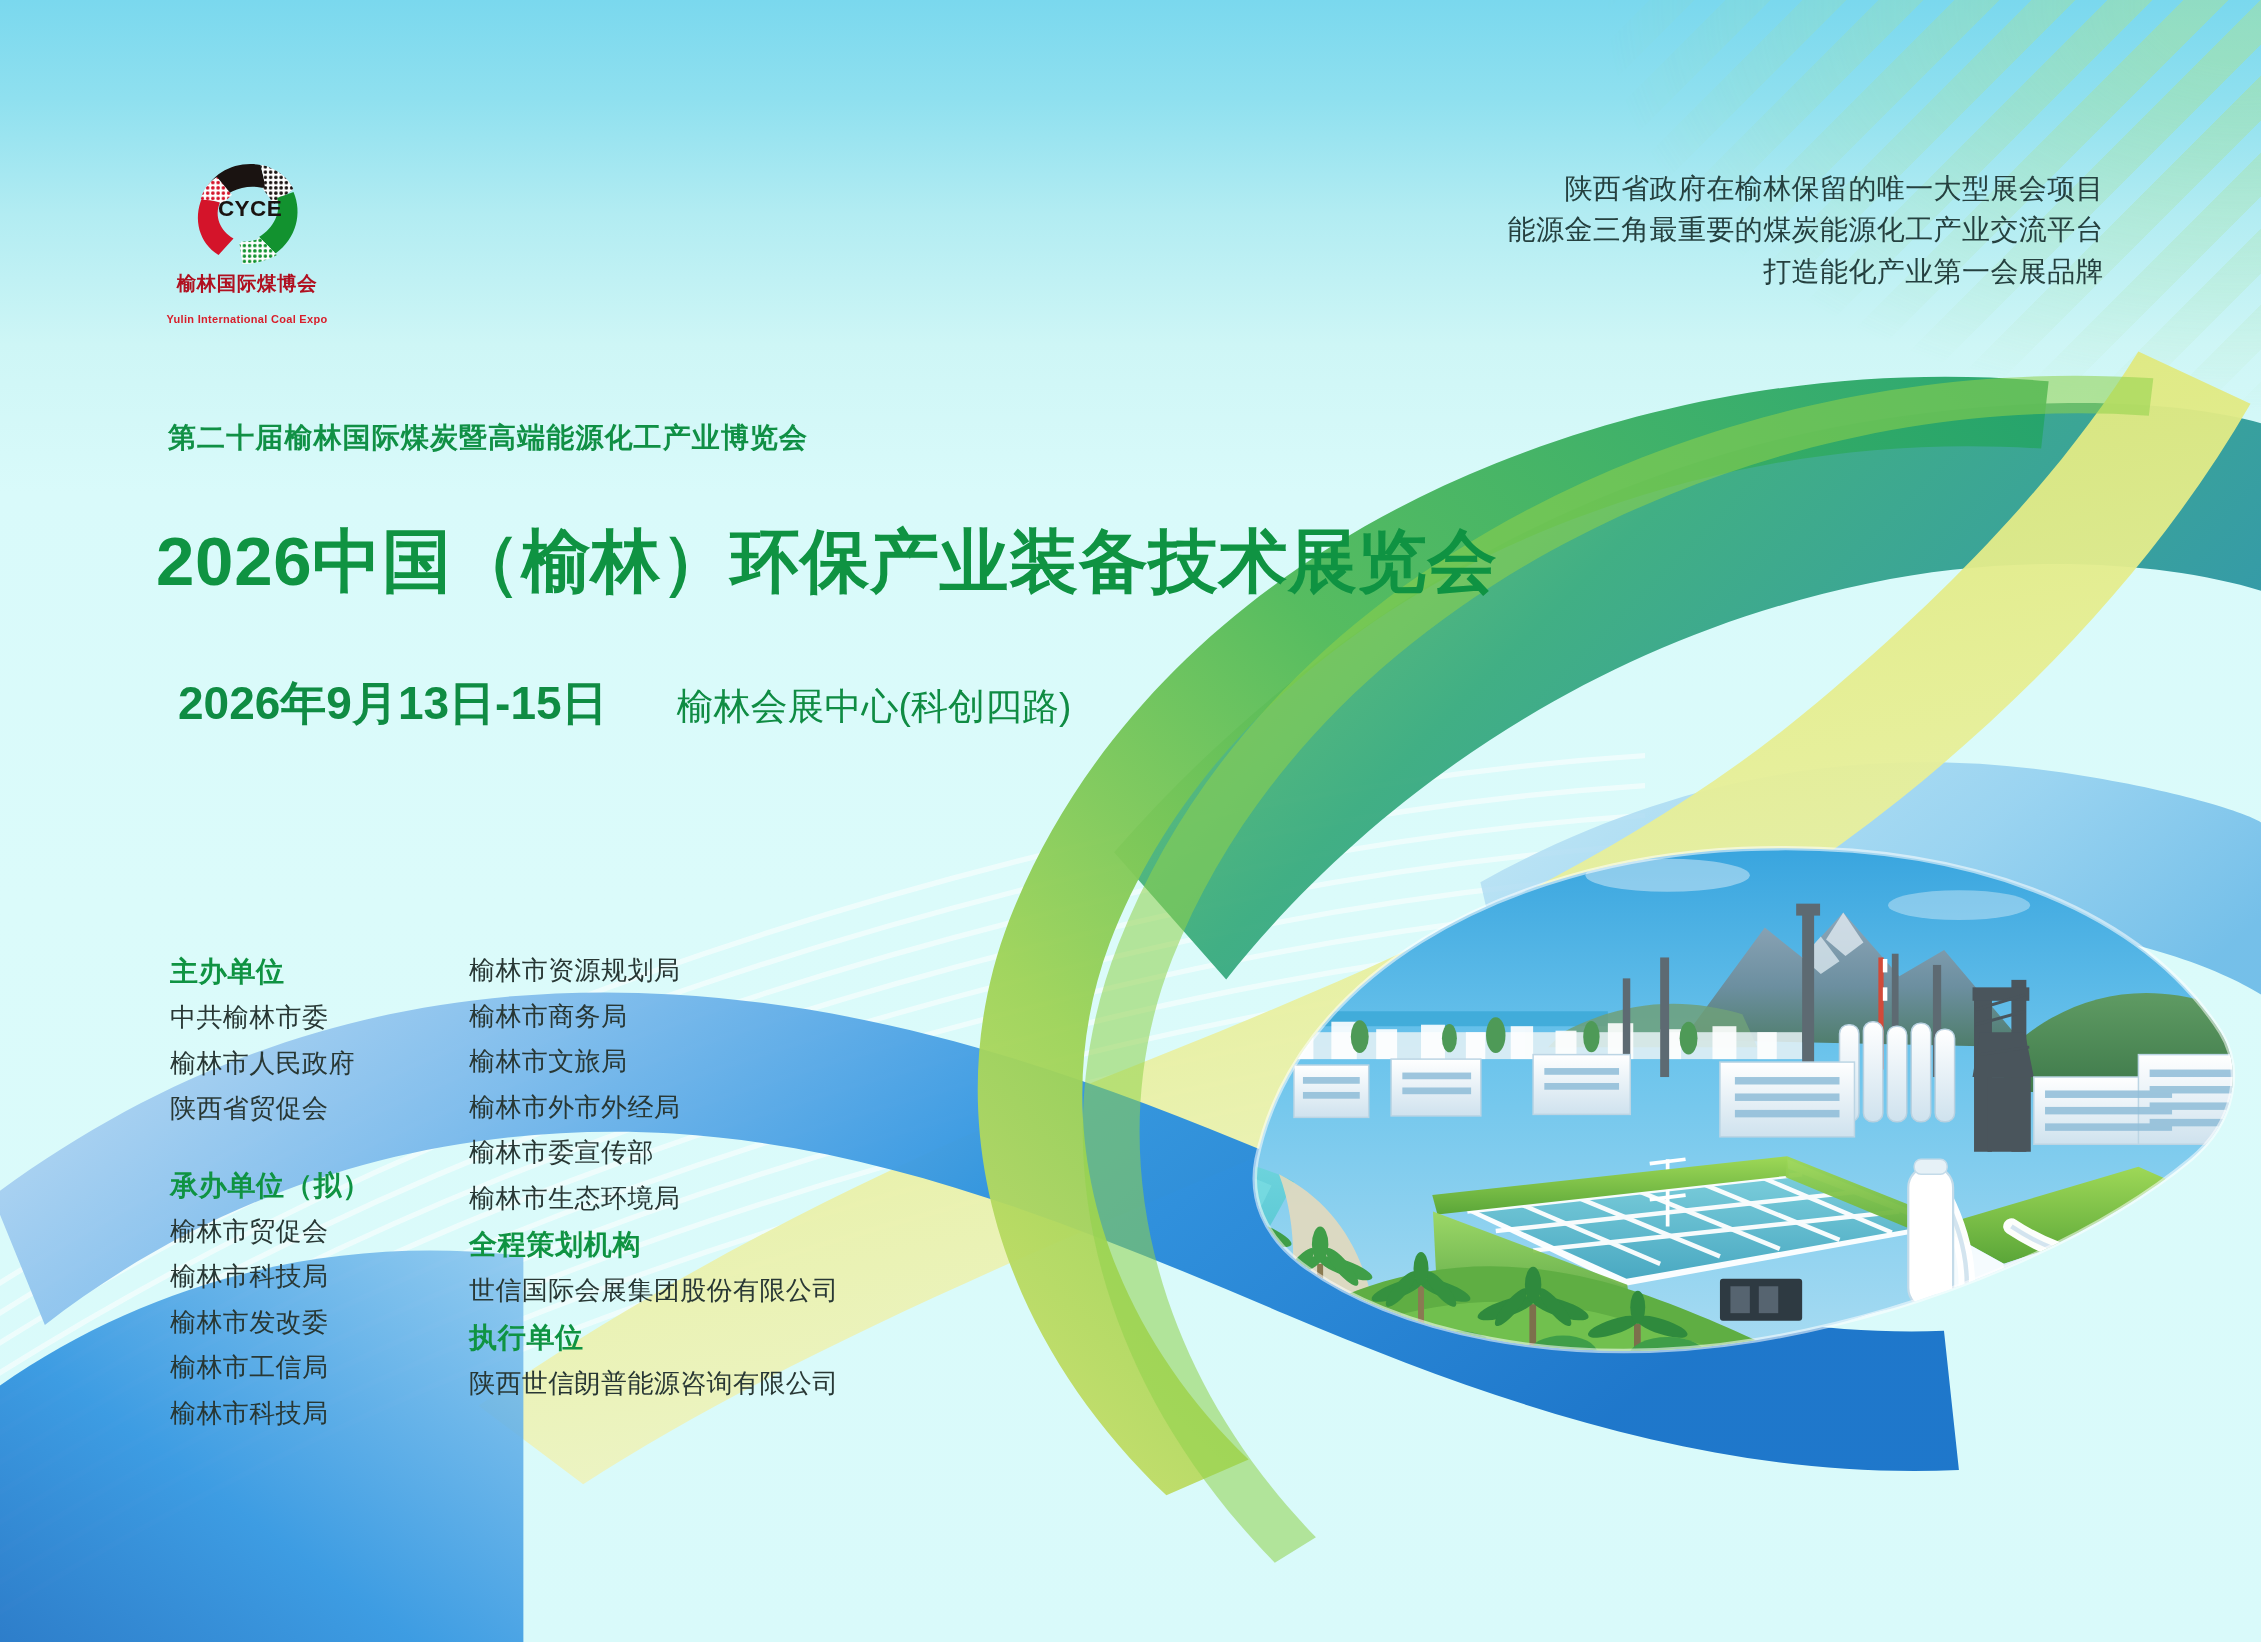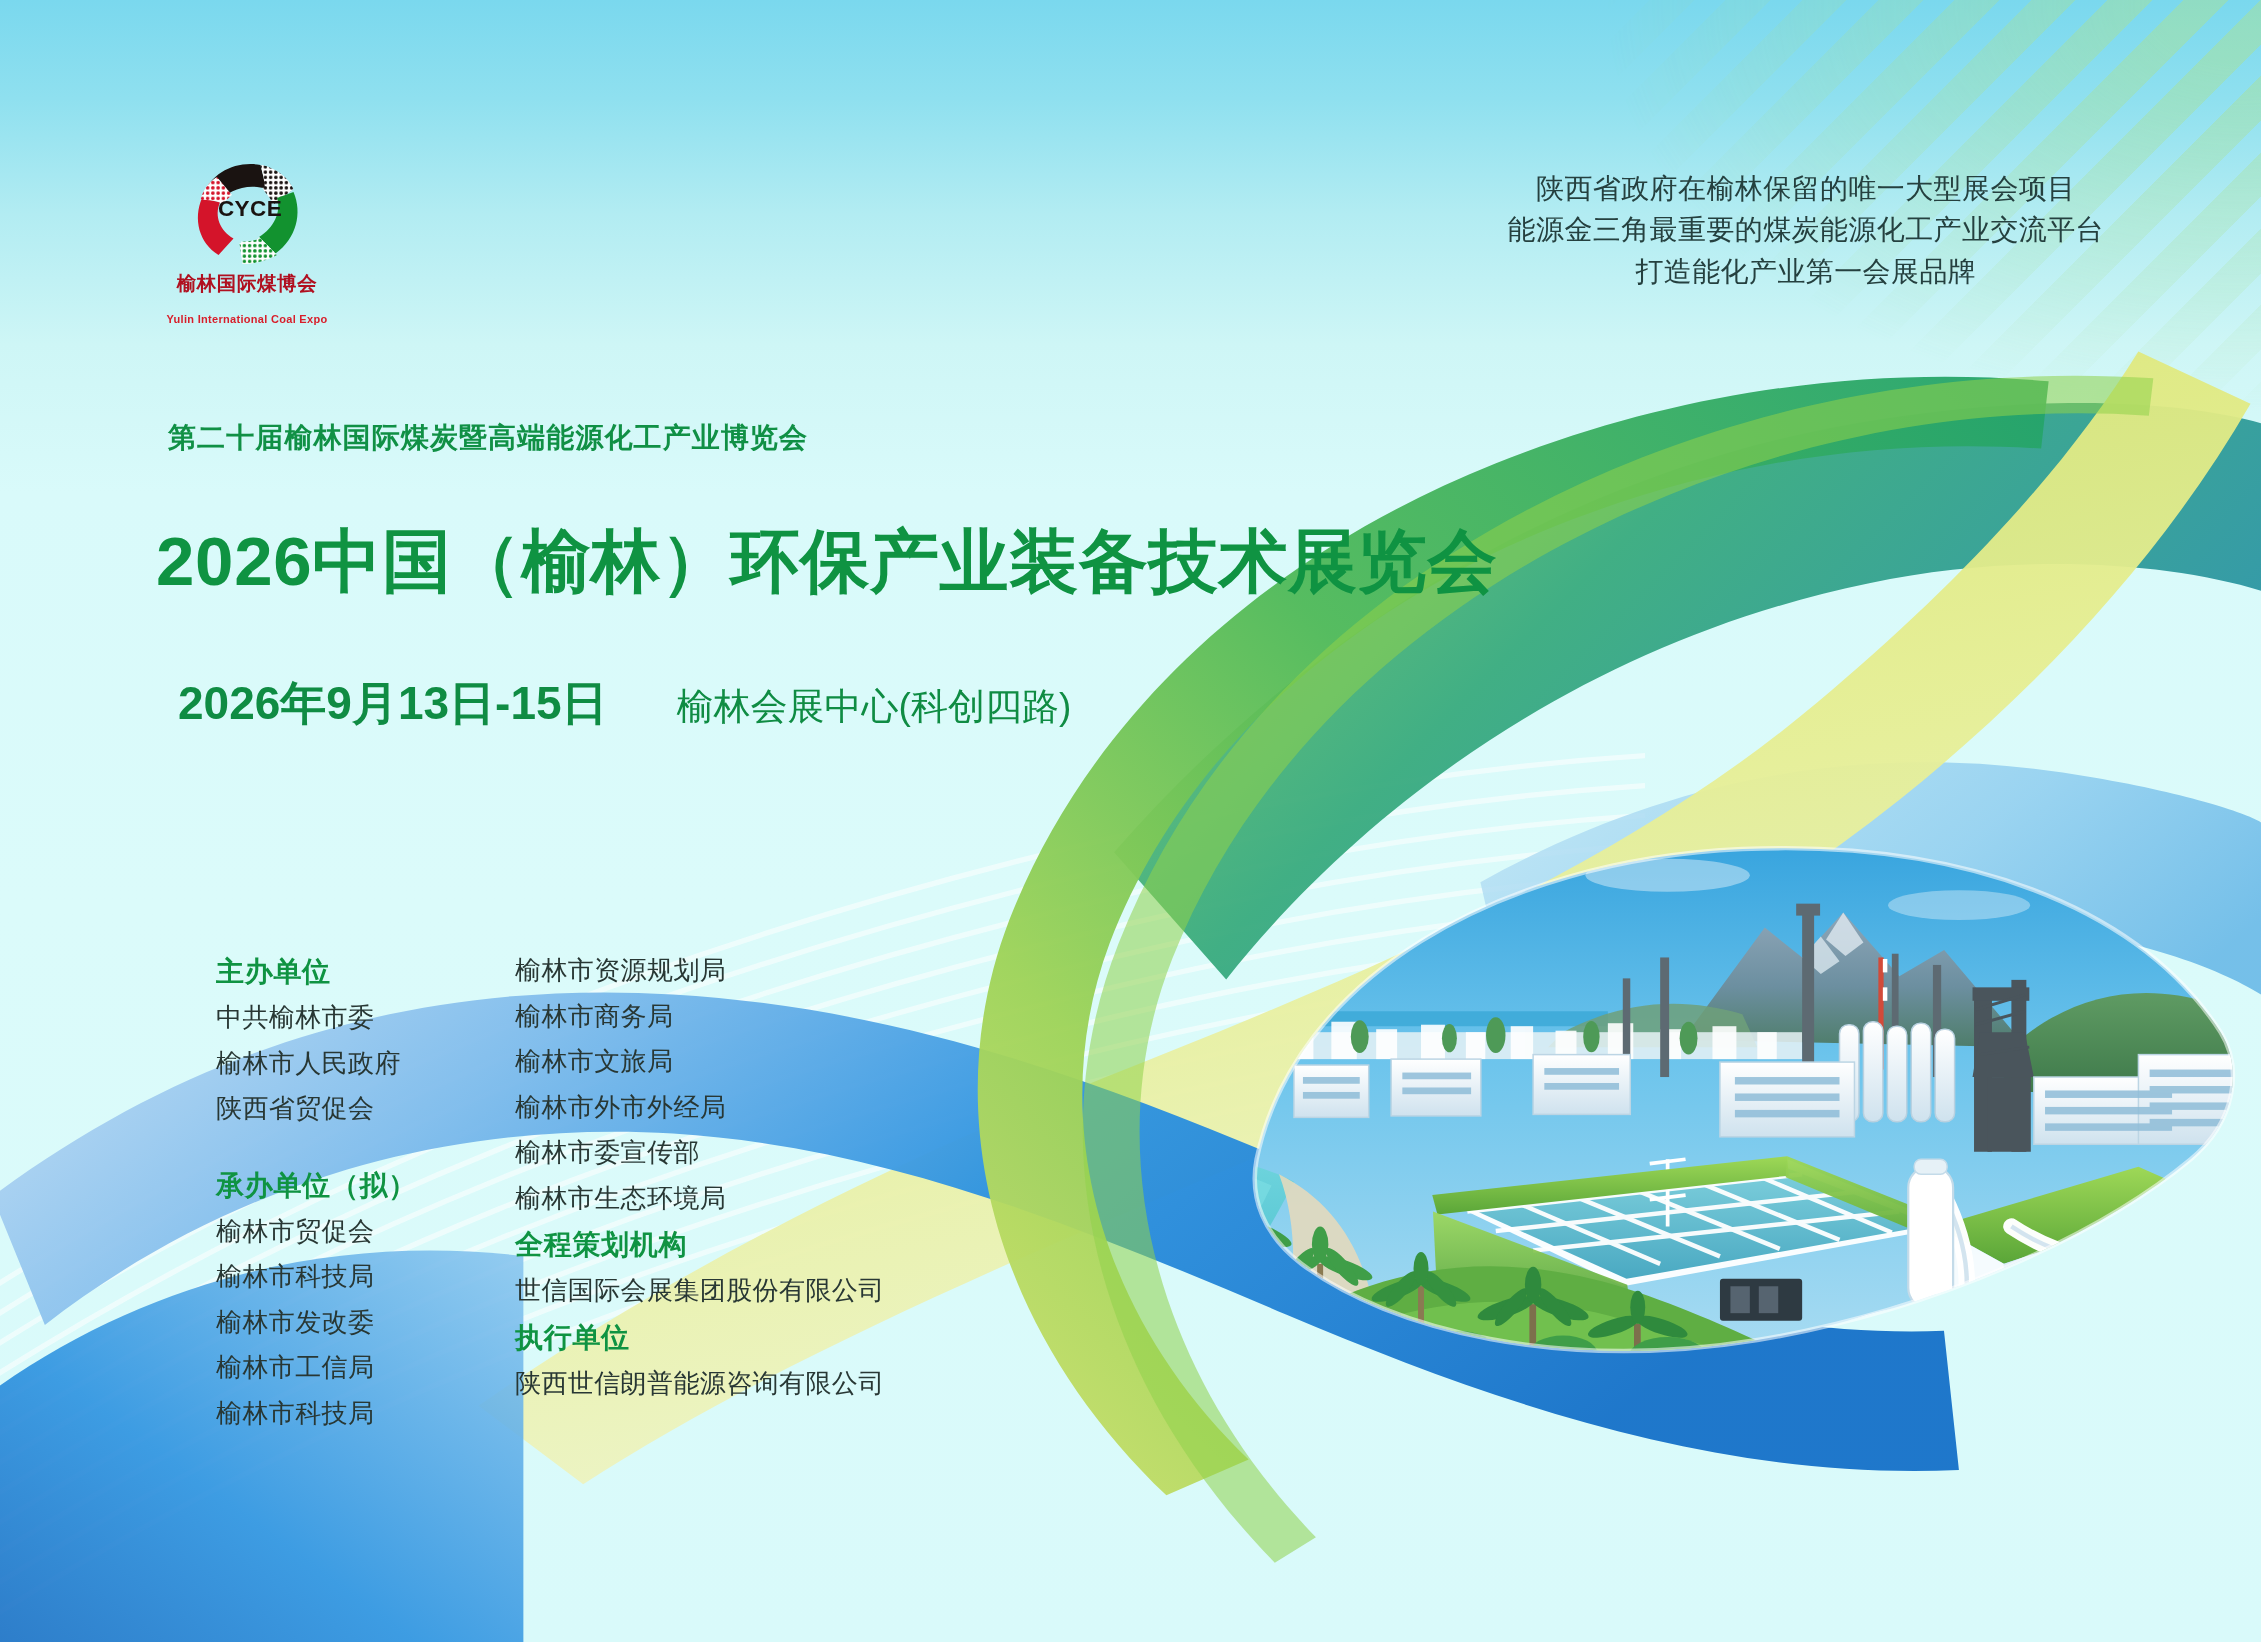--- a/index.html
+++ b/index.html
@@ -67,21 +67,20 @@
   }
 
   
   .tagline {
     position:absolute; right:157px; top:168px;
     text-align:right; line-height:1.48;
   }
   .tagline div {
     font-size:28px; color:#25403f; font-weight:500; letter-spacing:0.4px;
     white-space:nowrap;
-    text-align:center;
   }
 
   
   .subtitle {
     position:absolute; left:168px; top:419px;
     font-size:28px; font-weight:bold; color:#109045;
     letter-spacing:1.1px; white-space:nowrap;
   }
   .main-title {
     position:absolute; left:156px; top:516px;
@@ -91,21 +90,21 @@
   .date-line {
     position:absolute; left:178px; top:673px;
     display:flex; align-items:baseline; gap:69px; white-space:nowrap;
   }
   .date-text { font-size:46px; font-weight:bold; color:#0f8c43; letter-spacing:0px; }
   .venue-text { font-size:37px; font-weight:normal; color:#0f8c43; letter-spacing:0px; }
 
   
   .orgs { position:absolute; left:170px; top:953px; display:flex; gap:0; }
   .col { display:flex; flex-direction:column; }
-  .col-1 { width:299px;margin-left:46px; }
+  .col-1 { width:299px; }
   .col-2 { width:523px; }
   .grp-head {
     font-size:28px; font-weight:bold; color:#0f9342;
     margin-bottom:9px; white-space:nowrap; letter-spacing:0.7px;
   }
   .grp-item {
     font-size:26px; color:#283734; font-weight:500;
     margin-bottom:10.5px; white-space:nowrap; letter-spacing:0.4px;
   }
   .grp-gap { height:30px; }

